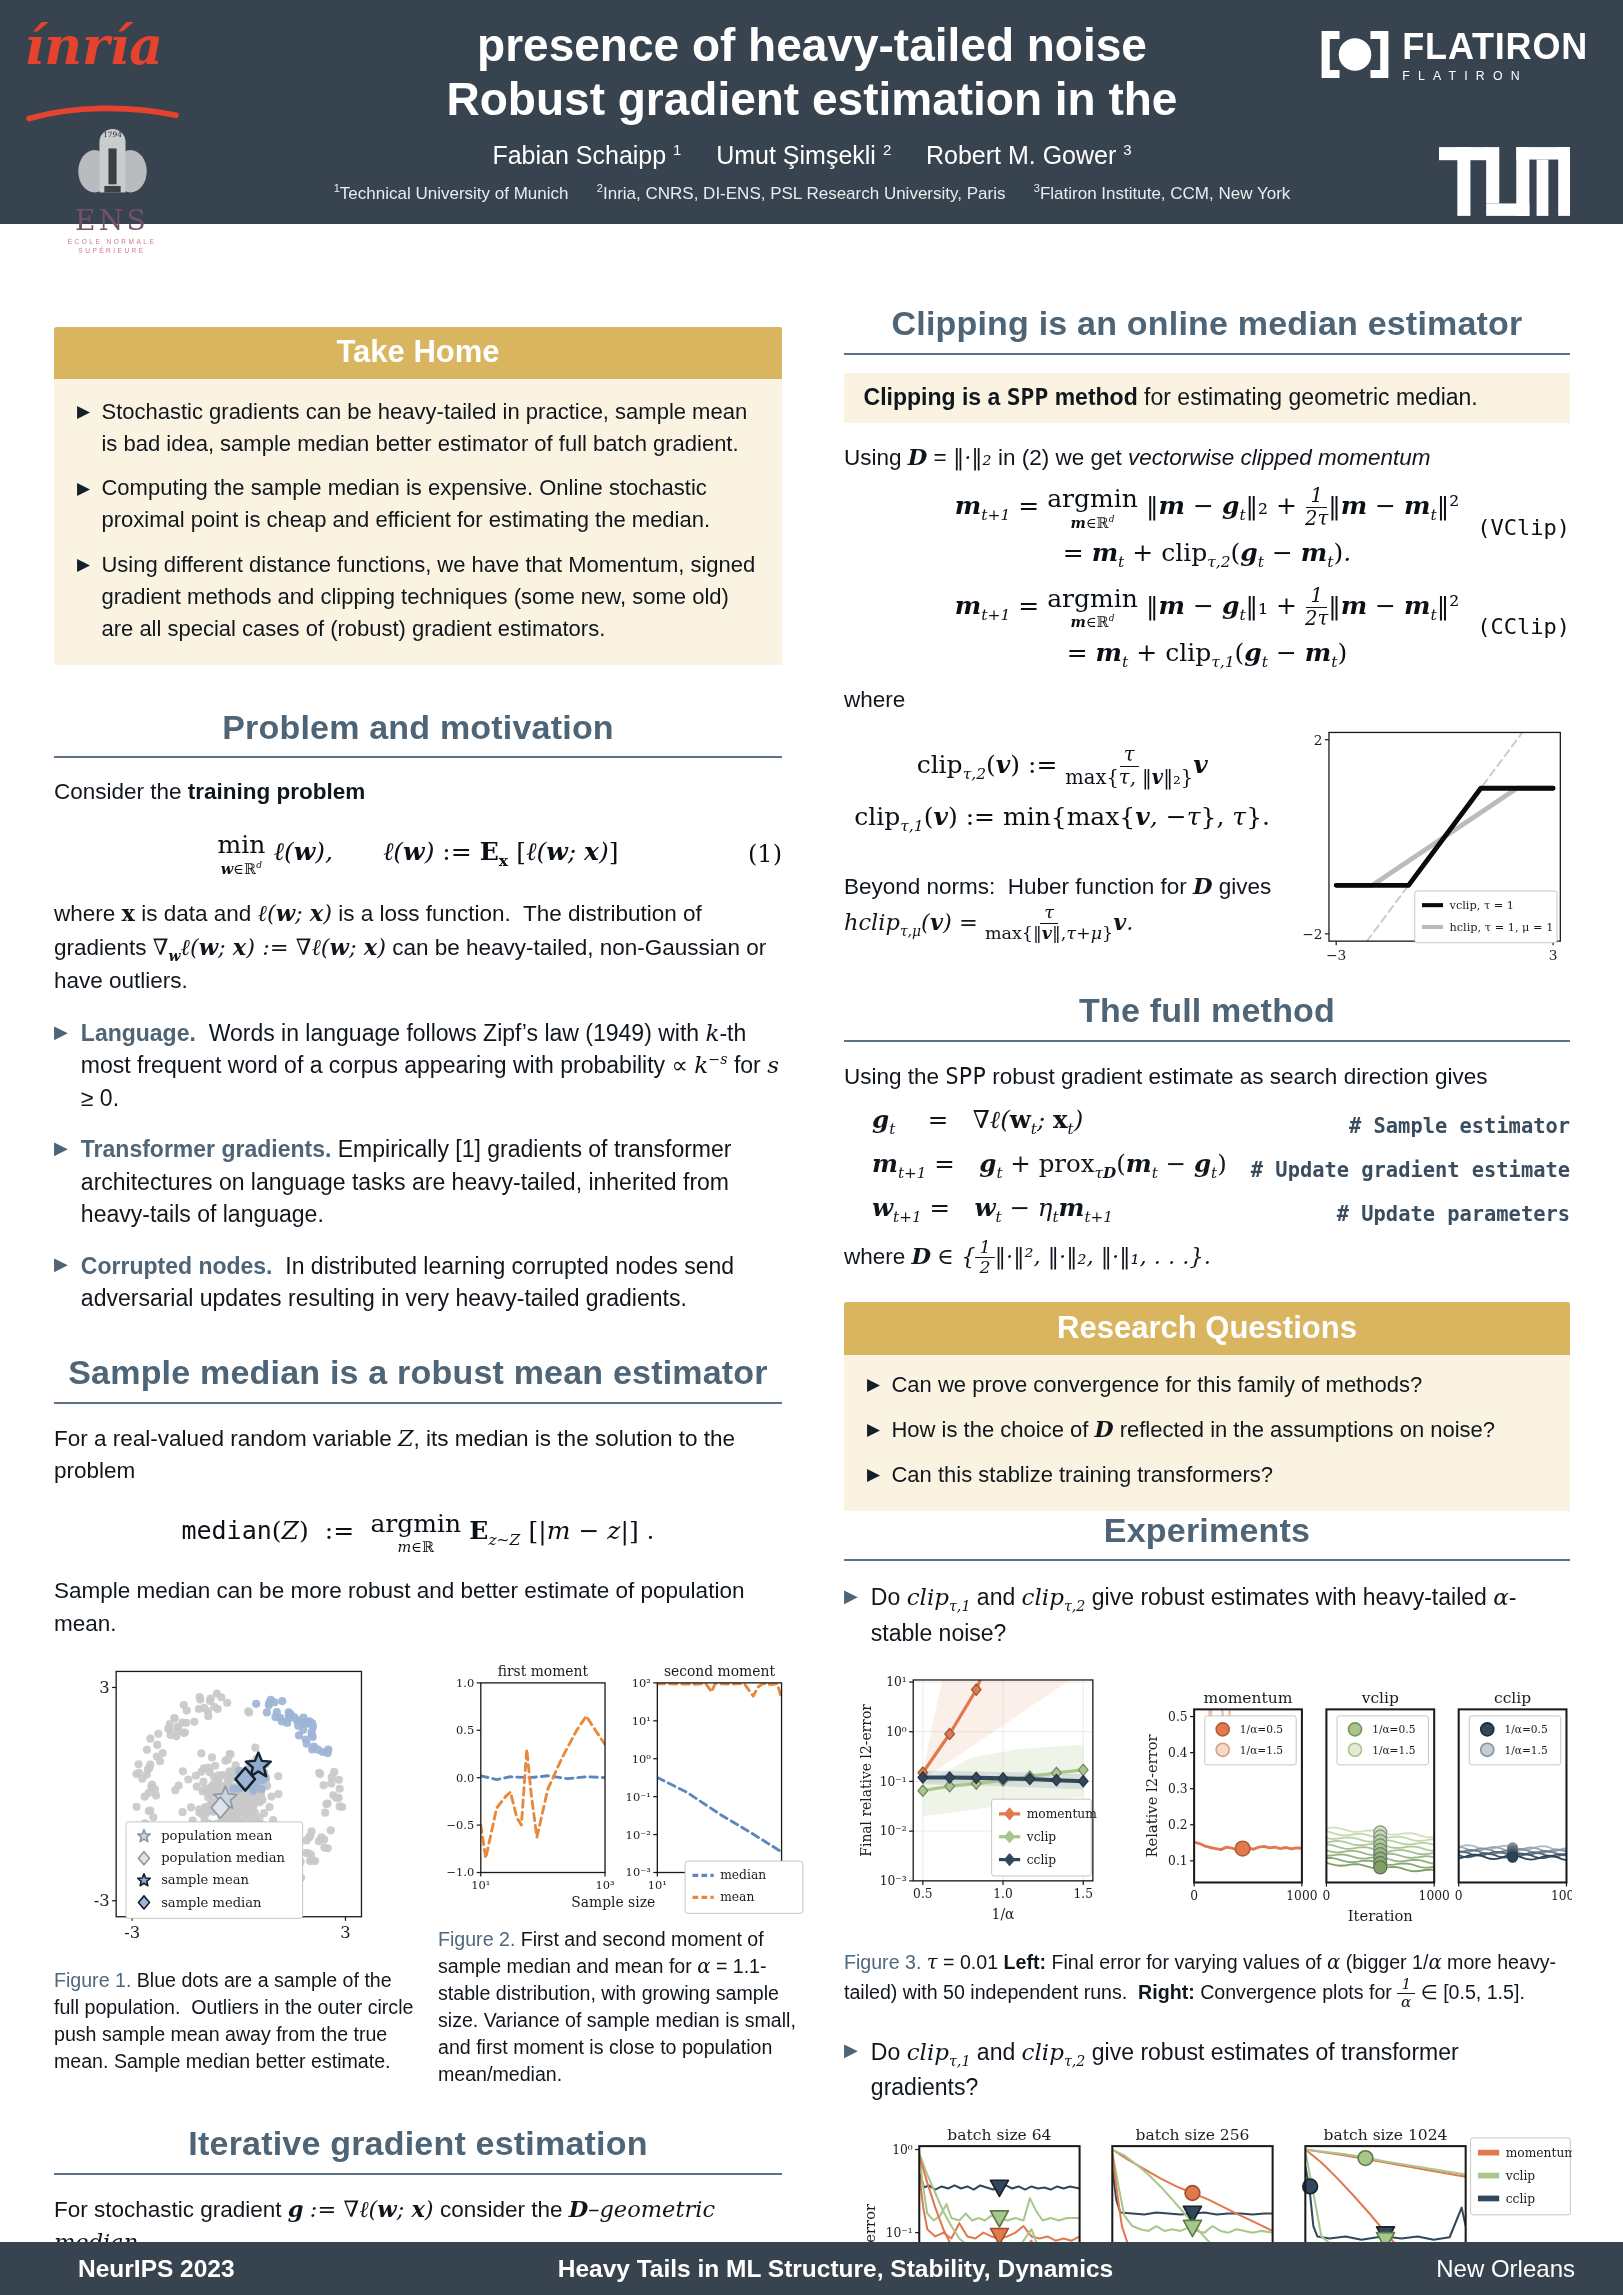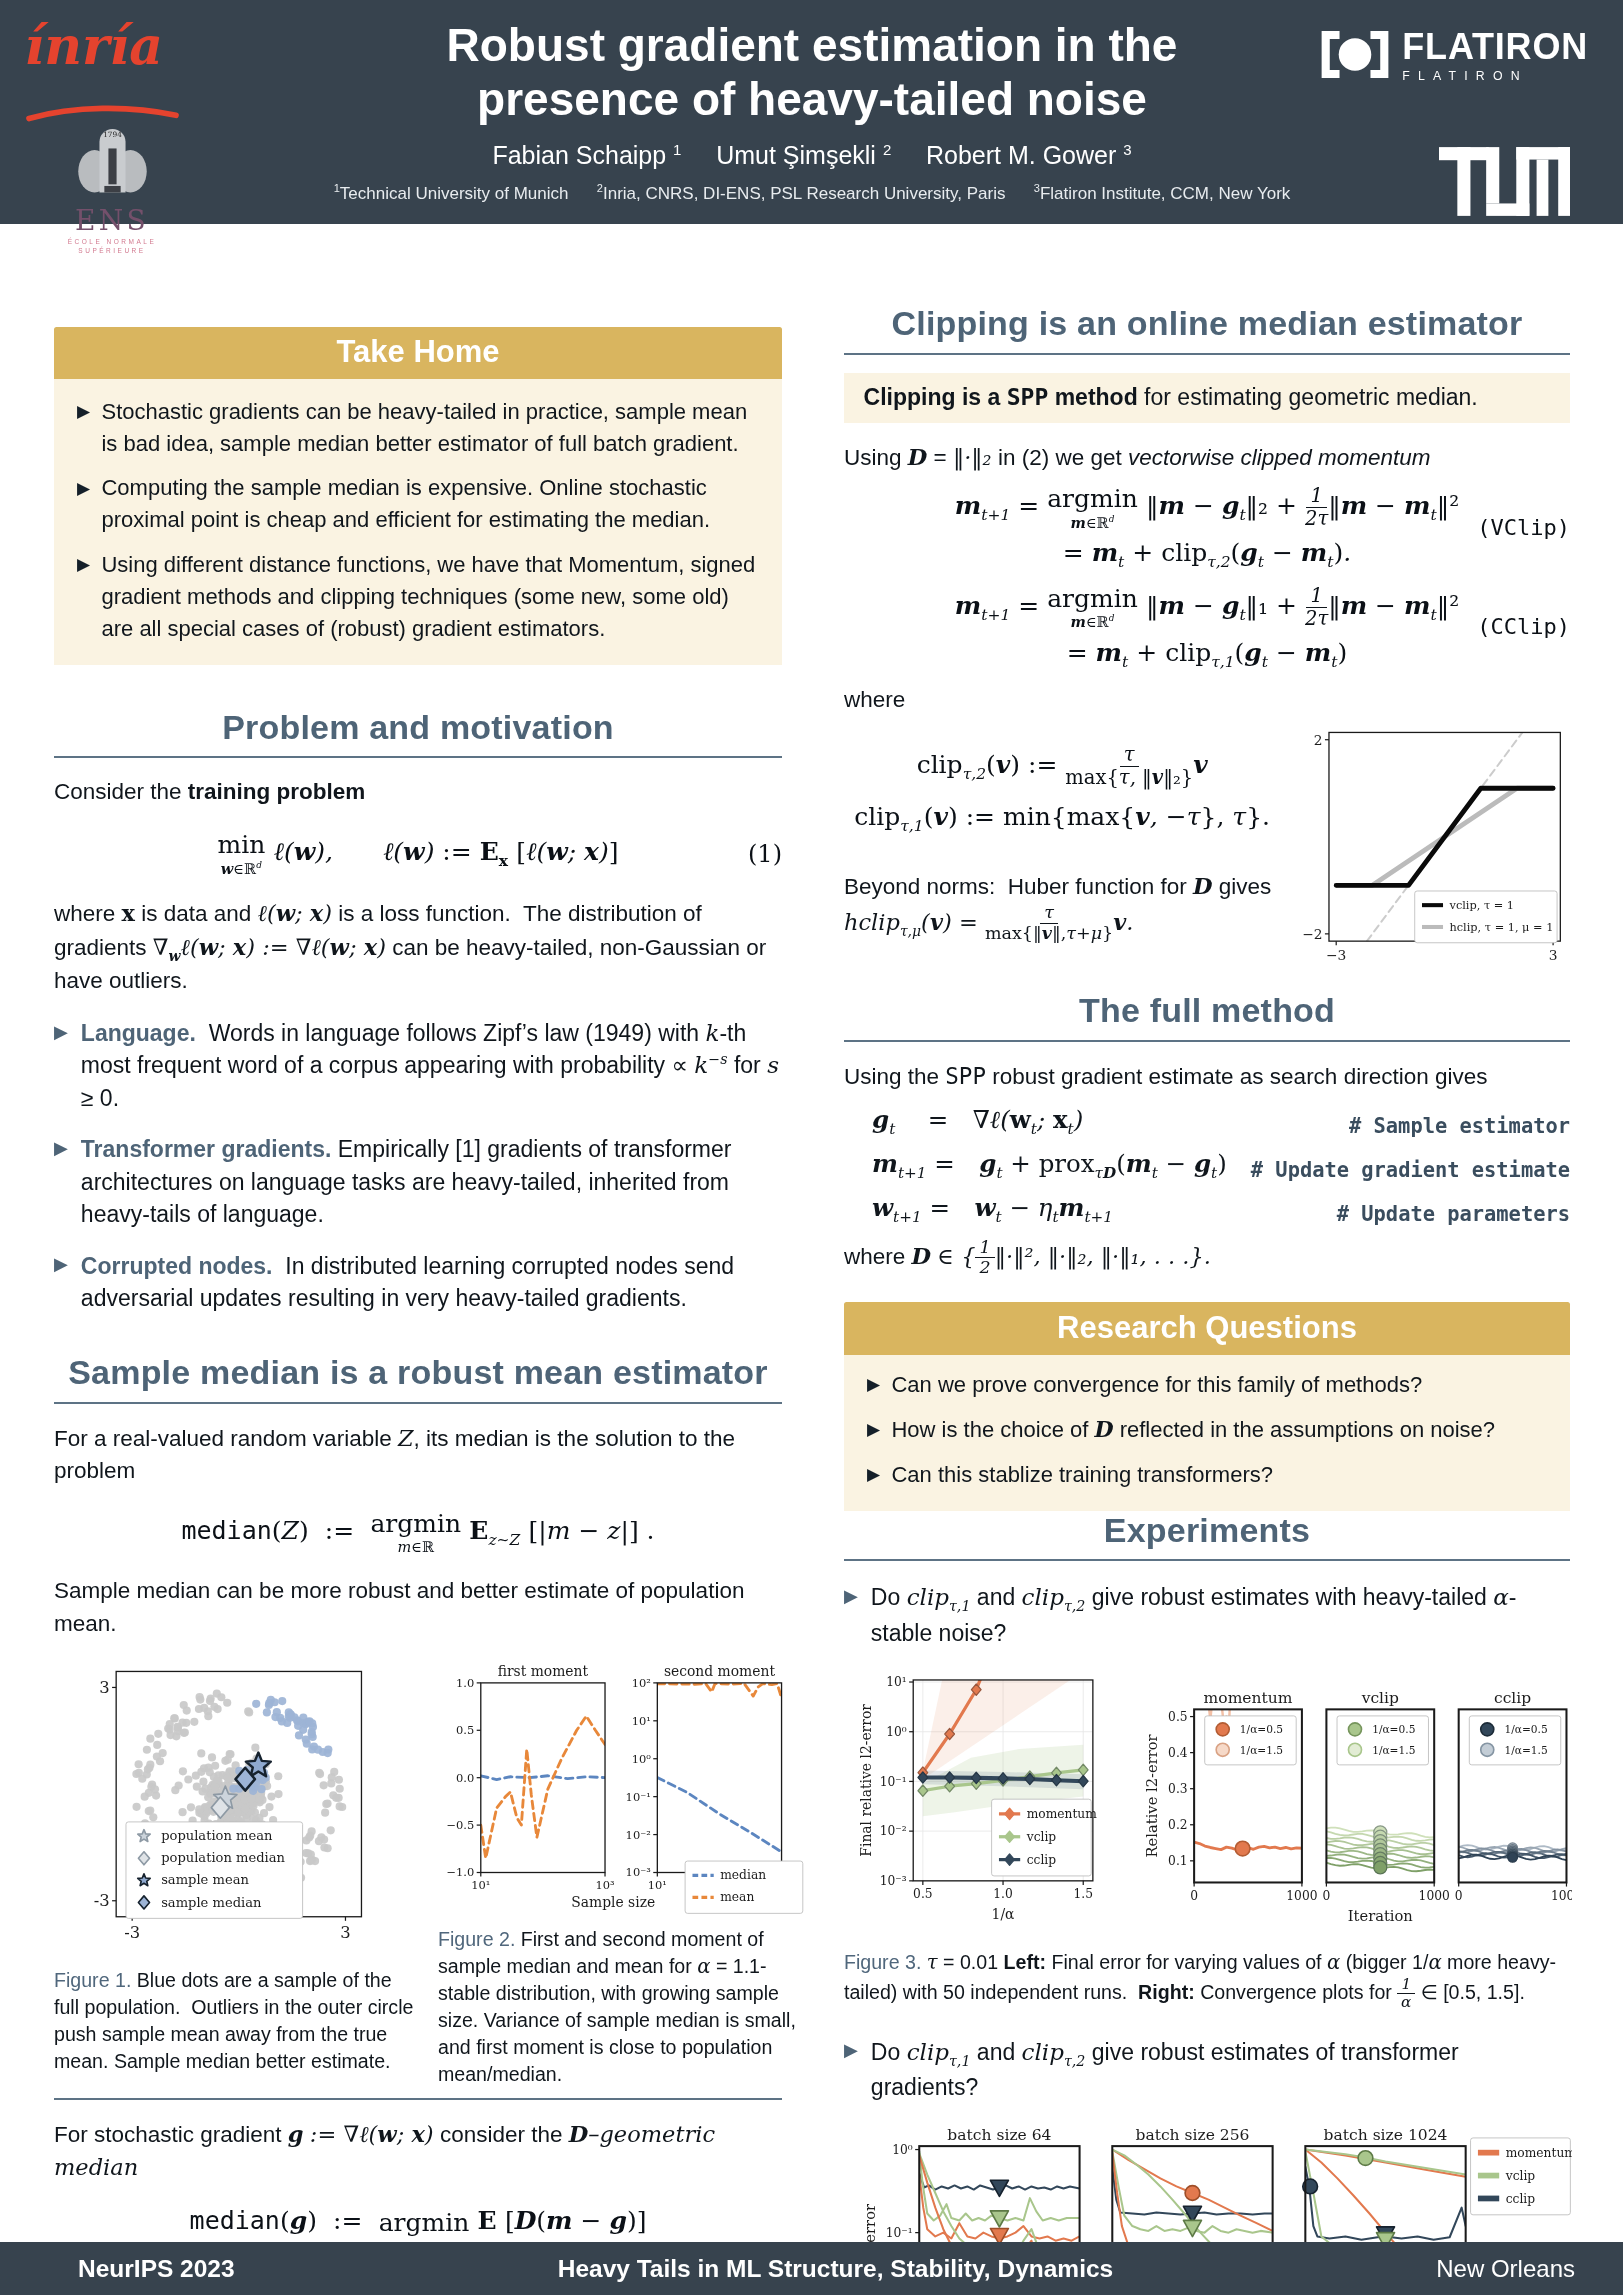--- a/index.html
+++ b/index.html
@@ -94,22 +94,22 @@
         <path d="M30 22 A 16 16 0 0 1 62 22 Z" fill="#c9cccf"></path>
         <rect x="41" y="30" width="10" height="44" fill="#3c3f45"></rect>
         <rect x="36" y="76" width="20" height="8" fill="#3c3f45"></rect>
         <text x="46" y="16" text-anchor="middle" font-size="9" fill="#e8e8e8">1794</text>
       </svg>
       <div class="ensword">ENS</div>
       <div class="enssub">ÉCOLE NORMALE</div>
       <div class="enssub">SUPÉRIEURE</div>
     </div>
     <div class="titles">
+      <div class="t1">presence of heavy-tailed noise</div>
       <div class="t1">Robust gradient estimation in the</div>
-      <div class="t1">presence of heavy-tailed noise</div>
       <div class="authors">Fabian Schaipp <sup>1</sup> &nbsp;&nbsp;&nbsp; Umut Şimşekli <sup>2</sup> &nbsp;&nbsp;&nbsp; Robert M. Gower <sup>3</sup></div>
       <div class="affil"><sup>1</sup>Technical University of Munich &nbsp;&nbsp;&nbsp;&nbsp; <sup>2</sup>Inria, CNRS, DI-ENS, PSL Research University, Paris &nbsp;&nbsp;&nbsp;&nbsp; <sup>3</sup>Flatiron Institute, CCM, New York</div>
     </div>
     <div class="flatiron">
       <svg width="70" height="51" viewBox="0 0 86 62">
         <path d="M2 2 H24 V12 H12 V50 H24 V60 H2 Z" fill="#fff"></path>
         <path d="M84 2 H62 V12 H74 V50 H62 V60 H84 Z" fill="#fff"></path>
         <circle cx="43" cy="31" r="20" fill="#fff"></circle>
       </svg>
       <div class="fw">
@@ -771,20 +771,21 @@
             <rect x="302" y="246" width="144" height="64" fill="#fff" stroke="#b9b9b9" rx="3"></rect>
             <line x1="311" y1="263.5" x2="337" y2="263.5" stroke="#5c86c0" stroke-width="4" stroke-dasharray="7 4"></line>
             <text x="345" y="268.5" font-size="15">median</text>
             <line x1="311" y1="290.5" x2="337" y2="290.5" stroke="#e8883a" stroke-width="4" stroke-dasharray="7 4"></line>
             <text x="345" y="295.5" font-size="15">mean</text>
           </svg>
         <div class="figcap"><span class="figlabel">Figure 2.</span> First and second moment of sample median and mean for <span class="mi">α</span> = 1.1-stable distribution, with growing sample size. Variance of sample median is small, and first moment is close to population mean/median.</div>
       </div>
     </div>
 
+    <div class="sect" style="margin-top:36px">Iterative gradient estimation</div>
     <hr class="srule">
     <div class="p">For stochastic gradient <b class="mi">g</b> <span class="mi">:= ∇ℓ(<b>w</b>; <b>x</b>)</span> consider the <span class="cal">D</span><span class="mi">–geometric median</span></div>
     <div class="eq"><span class="tt rm">median</span><span class="rm">(</span><b>g</b><span class="rm">)  :=  </span><span class="under">
           <span class="rm">argmin</span>
         </span> <b class="rm">E</b> <span class="rm">[</span><span class="cal">D</span><span class="rm">(</span><b>m</b> − <b>g</b><span class="rm">)]</span></div>
 
   </div>
 
   <div class="colR">
 

